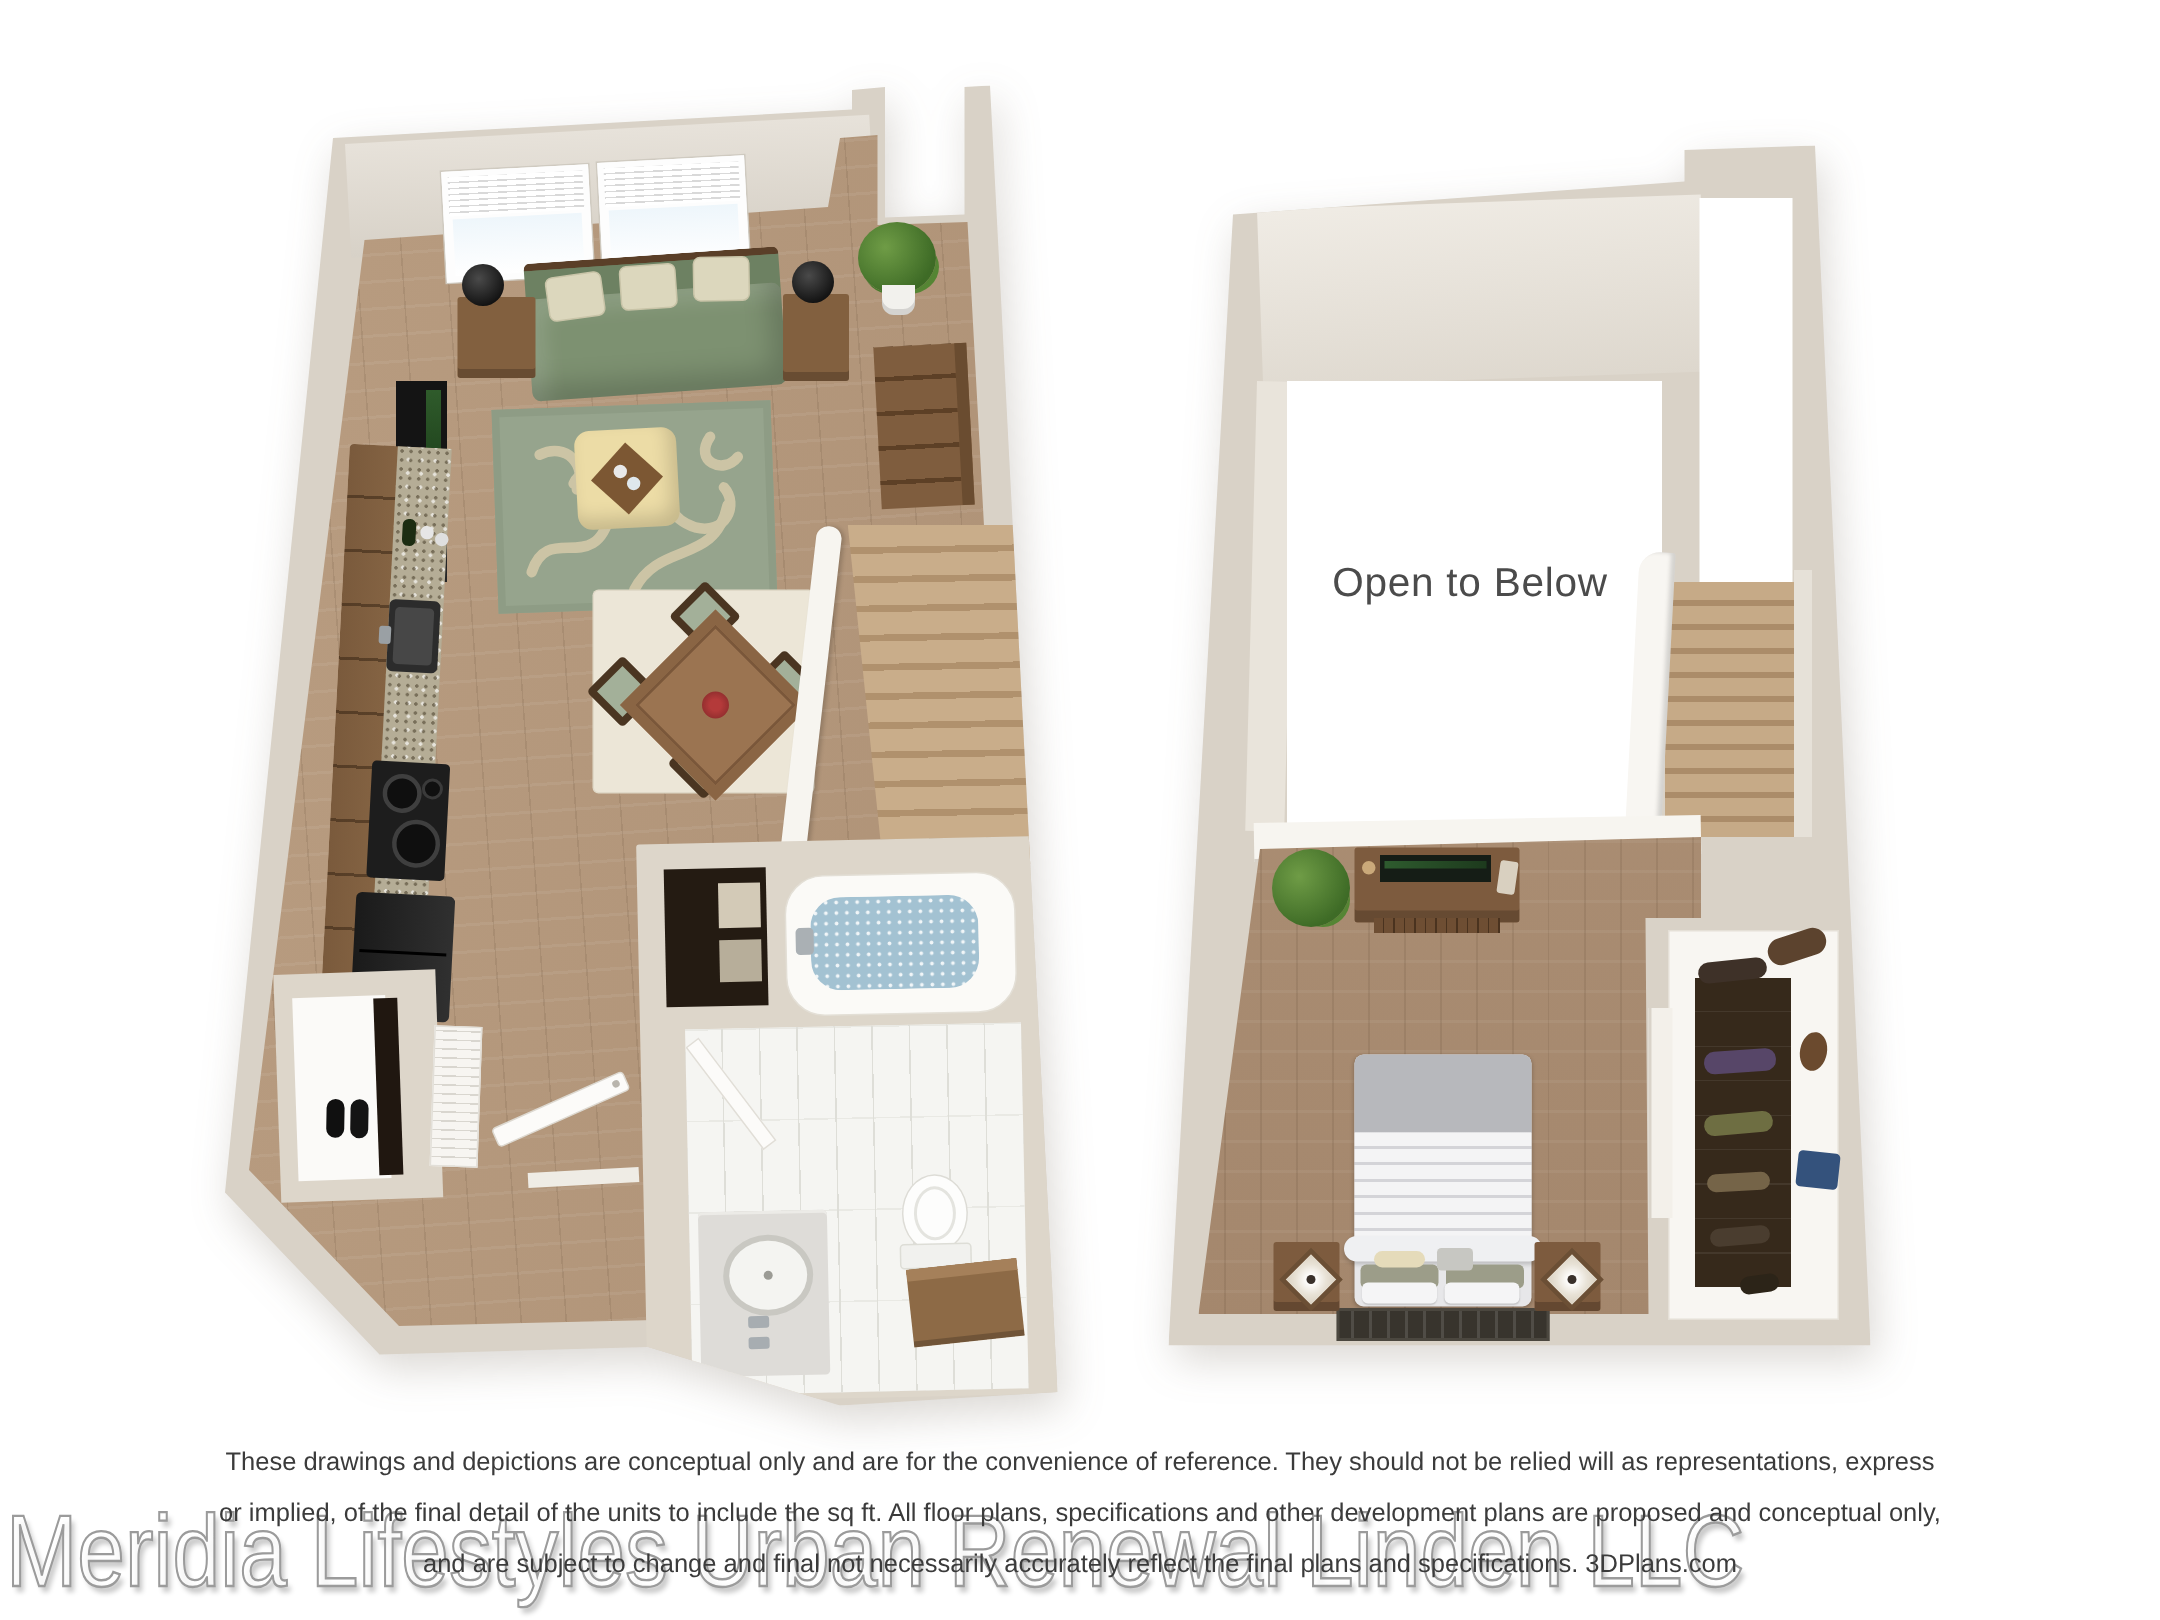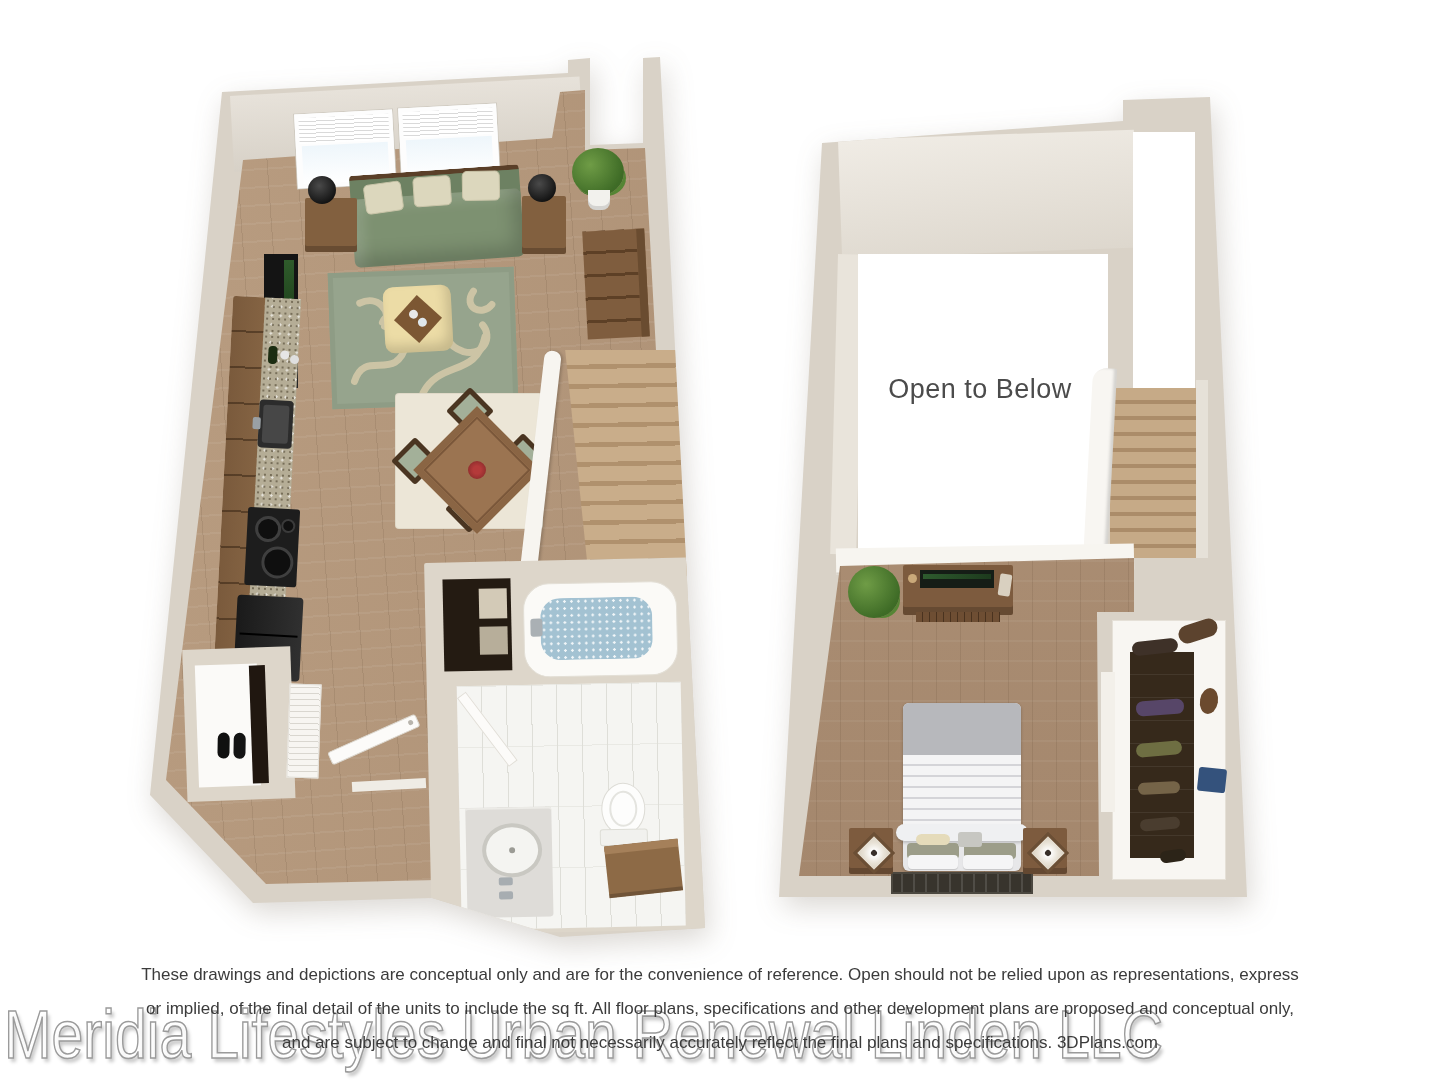--- a/index.html
+++ b/index.html
@@ -254,18 +254,18 @@
       <div class="a" style="left:1160px;top:850px;width:26px;height:12px;background:#2c2418;border-radius:6px;transform:rotate(-8deg);"></div>
       <div class="a" style="left:1099px;top:672px;width:14px;height:140px;background:#f3f0ea;border-left:2px solid #d9d3c9;"></div>
     </div>
   </div>
 
   <div class="a" id="openbelow">Open to Below</div>
 
   <div class="a" id="watermark">Meridia Lifestyles Urban Renewal Linden LLC</div>
 
   <div class="a" id="disclaimer">
-    <div>These drawings and depictions are conceptual only and are for the convenience of reference. Open should not be relied upon as representations, express</div>
+    <div>These drawings and depictions are conceptual only and are for the convenience of reference. They should not be relied will as representations, express</div>
     <div>or implied, of the final detail of the units to include the sq ft. All floor plans, specifications and other development plans are proposed and conceptual only,</div>
     <div>and are subject to change and final not necessarily accurately reflect the final plans and specifications.  3DPlans.com</div>
   </div>
 
 </div>
 
 </body></html>

